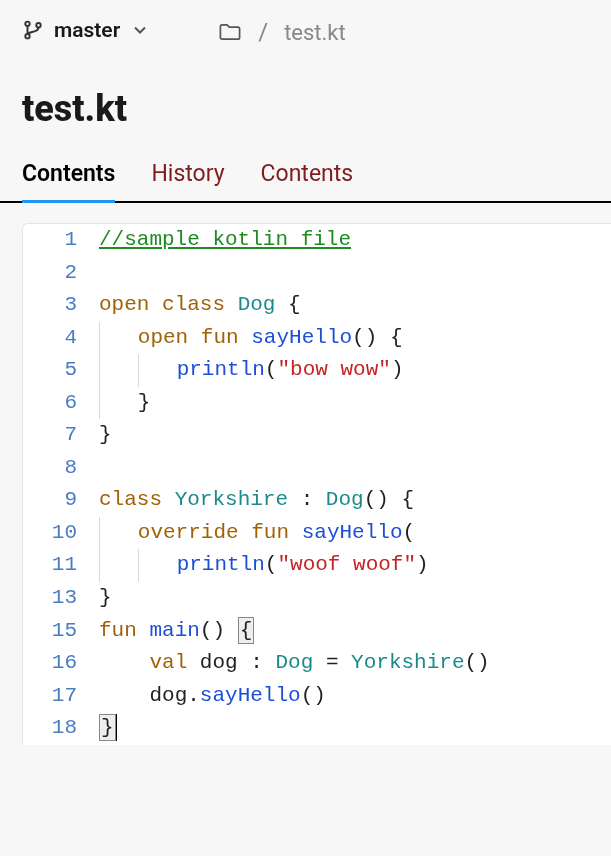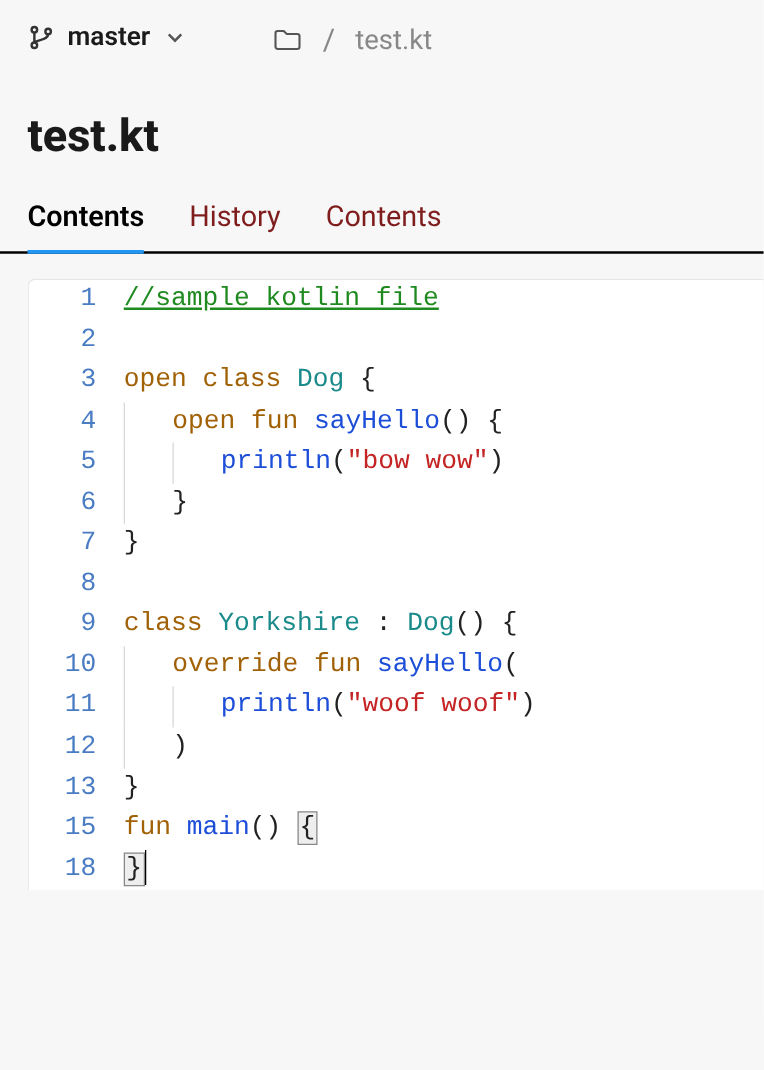--- a/index.html
+++ b/index.html
@@ -209,30 +209,34 @@
         </tr>
         <tr>
           <td class="gutter">10</td>
           <td class="codecell"><span class="guide" style="margin-left:0"></span>   <span class="tok-keyword">override</span><span> </span><span class="tok-keyword">fun</span><span> </span><span class="tok-func">sayHello</span><span>(</span></td>
         </tr>
         <tr>
           <td class="gutter">11</td>
           <td class="codecell"><span class="guide" style="margin-left:0"></span>   <span class="guide"></span>   <span class="tok-func">println</span><span>(</span><span class="tok-string">"woof woof"</span><span>)</span></td>
         </tr>
         <tr>
-          <td class="gutter">12</td>
-          <td class="codecell"><span class="guide" style="margin-left:0"></span>   <span>)</span></td>
-        </tr>
-        <tr>
           <td class="gutter">13</td>
           <td class="codecell"><span>}</span></td>
         </tr>
         <tr>
           <td class="gutter">15</td>
           <td class="codecell"><span class="tok-keyword">fun</span><span> </span><span class="tok-func">main</span><span>() </span><span class="cursor-box">{</span></td>
+        </tr>
+        <tr>
+          <td class="gutter">16</td>
+          <td class="codecell">    <span class="tok-keyword">val</span><span> </span><span class="tok-ident">dog</span><span> : </span><span class="tok-type">Dog</span><span> = </span><span class="tok-type">Yorkshire</span><span>()</span></td>
+        </tr>
+        <tr>
+          <td class="gutter">17</td>
+          <td class="codecell">    <span class="tok-ident">dog</span><span>.</span><span class="tok-func">sayHello</span><span>()</span></td>
         </tr>
         <tr>
           <td class="gutter">18</td>
           <td class="codecell"><span class="cursor-box">}</span><span class="caret"></span></td>
         </tr>
       </tbody>
   </table>
 </div>
 
 </body></html>

